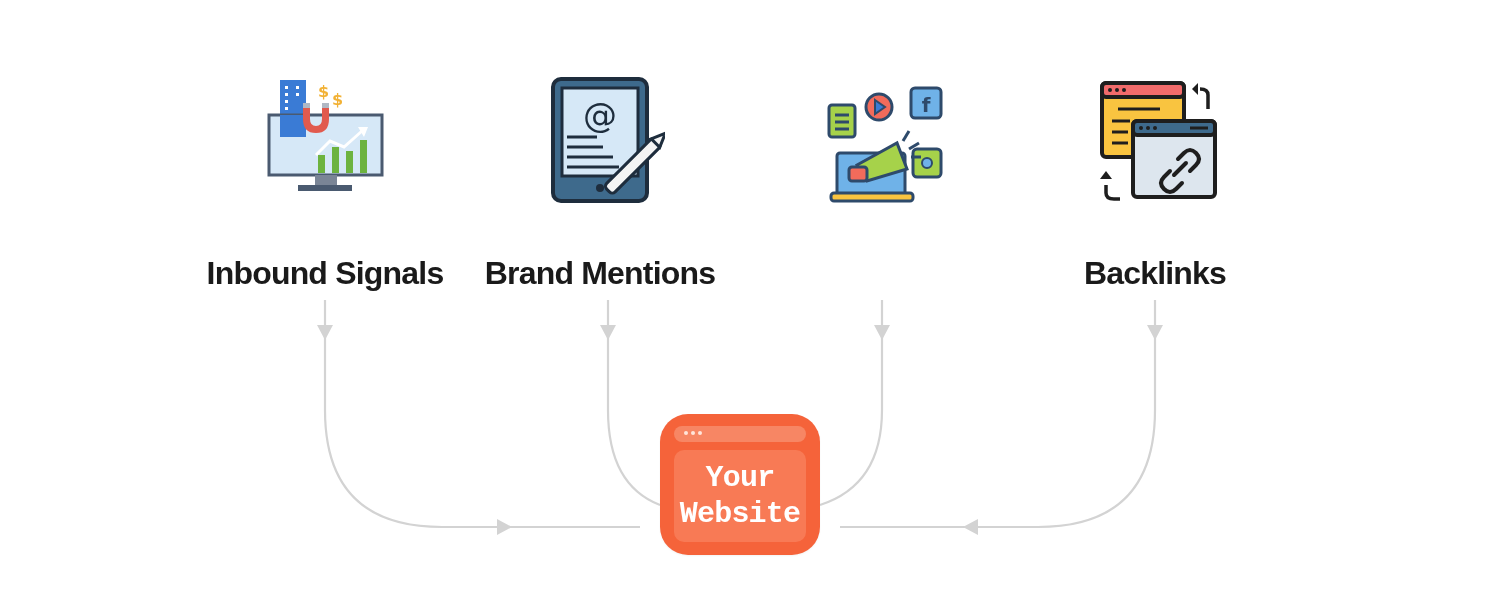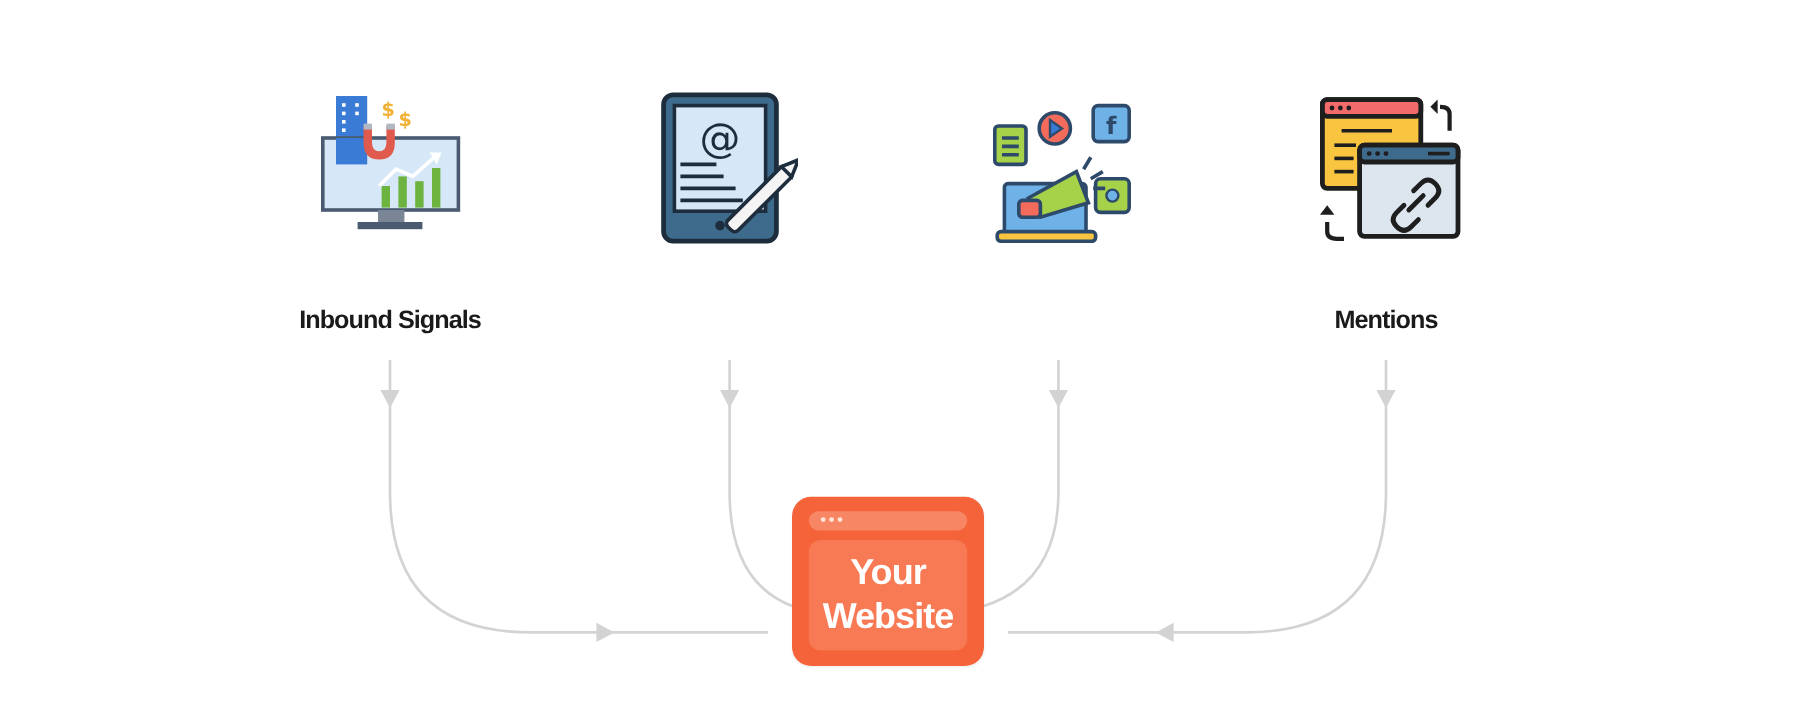--- a/index.html
+++ b/index.html
@@ -1,21 +1,21 @@
 <!DOCTYPE html>
 <html><head>
 <meta charset="utf-8">
 <style>
   html, body { margin: 0; padding: 0; background: #ffffff; }
   body { width: 1500px; height: 600px; position: relative; overflow: hidden; font-family: "Liberation Sans", sans-serif; }
   .connectors { position: absolute; left: 0; top: 0; }
   .source { position: absolute; width: 240px; text-align: center; }
   .source .icon { width: 130px; height: 130px; margin: 0 auto; display: block; }
-  .source .label { position: absolute; left: 0; width: 240px; top: 180px; font-weight: bold; font-size: 21px; color: #1a1a1a; letter-spacing: -0.8px; }
-  .website-box { position: absolute; left: 660px; top: 414px; width: 160px; height: 141px; border-radius: 16px; background: #F5633A; box-shadow: 0 1px 2px rgba(0,0,0,0.05); }
+  .source .label { position: absolute; left: 0; width: 240px; top: 180px; font-weight: bold; font-size: 32px; color: #1a1a1a; letter-spacing: -0.8px; }
+  .website-box { position: absolute; left: 660px; top: 414px; width: 160px; height: 141px; border-radius: 28px; background: #F5633A; box-shadow: 0 1px 2px rgba(0,0,0,0.05); font-family: Liberation Mono, monospace; }
   .website-bar { position: absolute; left: 14px; top: 12px; width: 132px; height: 16px; border-radius: 8px; background: #F78664; }
   .website-dots { position: absolute; left: 10px; top: 5px; display: flex; gap: 3px; }
   .website-dots span { width: 4px; height: 4px; background: #FFE5DA; border-radius: 50%; display: block; }
   .website-panel { position: absolute; left: 14px; top: 36px; width: 132px; height: 92px; border-radius: 10px; background: #F87A55; display: flex; align-items: center; justify-content: center; }
   .website-label { color: #ffffff; font-weight: bold; font-size: 30px; line-height: 36px; text-align: center; letter-spacing: -0.8px; white-space: pre-line; }
 </style>
 </head>
 <body>
 
 <svg class="connectors" width="1500" height="600" viewBox="0 0 1500 600">
@@ -96,20 +96,21 @@
       <line x1="32" y1="62" x2="62" y2="62"></line>
         <line x1="32" y1="72" x2="68" y2="72"></line>
       <line x1="32" y1="82" x2="78" y2="82"></line>
         <line x1="32" y1="92" x2="84" y2="92"></line>
     </g>
     <g transform="rotate(45 95 95)">
       <rect x="88" y="55" width="12" height="70" rx="4" fill="#F4F4F4" stroke="#1E2D3D" stroke-width="3"></rect>
       <path d="M88,58 L94,44 L100,58 Z" fill="#F4F4F4" stroke="#1E2D3D" stroke-width="3"></path>
     </g>
   </svg>
+  <div class="label">Brand Mentions</div>
 </div>
 
 <div class="source" style="left:762px; top:75px;">
   <svg class="icon" viewBox="0 0 130 130">
 
     <rect x="12" y="30" width="26" height="32" rx="3" fill="#A6D24A" stroke="#2E4A6B" stroke-width="3"></rect>
     <g stroke="#2E4A6B" stroke-width="3">
         <line x1="18" y1="40" x2="32" y2="40"></line>
         <line x1="18" y1="47" x2="32" y2="47"></line>
         <line x1="18" y1="54" x2="32" y2="54"></line>
@@ -169,21 +170,21 @@
       <line x1="84" y1="100" x2="96" y2="88"></line>
     </g>
 
     <g fill="none" stroke="#1E1E1E" stroke-width="3.5">
       <path d="M118,34 L118,20 Q118,14 110,14"></path>
       <path d="M16,110 L16,118 Q16,124 24,124 L30,124"></path>
     </g>
     <path d="M108,8 L102,14 L108,20 Z" fill="#1E1E1E"></path>
     <path d="M10,104 L16,96 L22,104 Z" fill="#1E1E1E"></path>
   </svg>
-  <div class="label">Mentions</div>
+  <div class="label">Backlinks</div>
 </div>
 
 <div class="website-box">
   <div class="website-bar">
     <div class="website-dots">
         <span></span>
         <span></span>
         <span></span>
       </div>
   </div>

